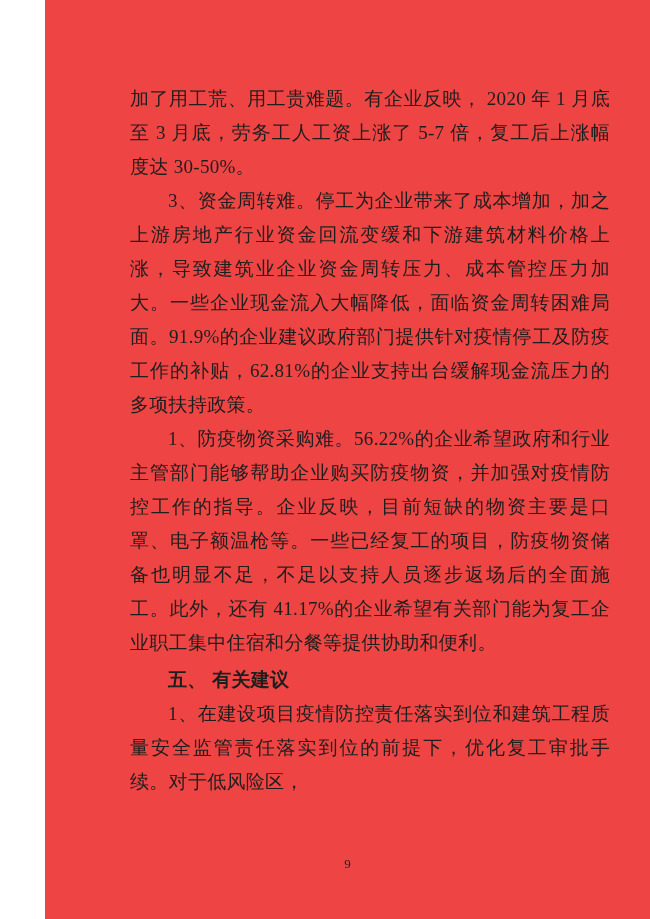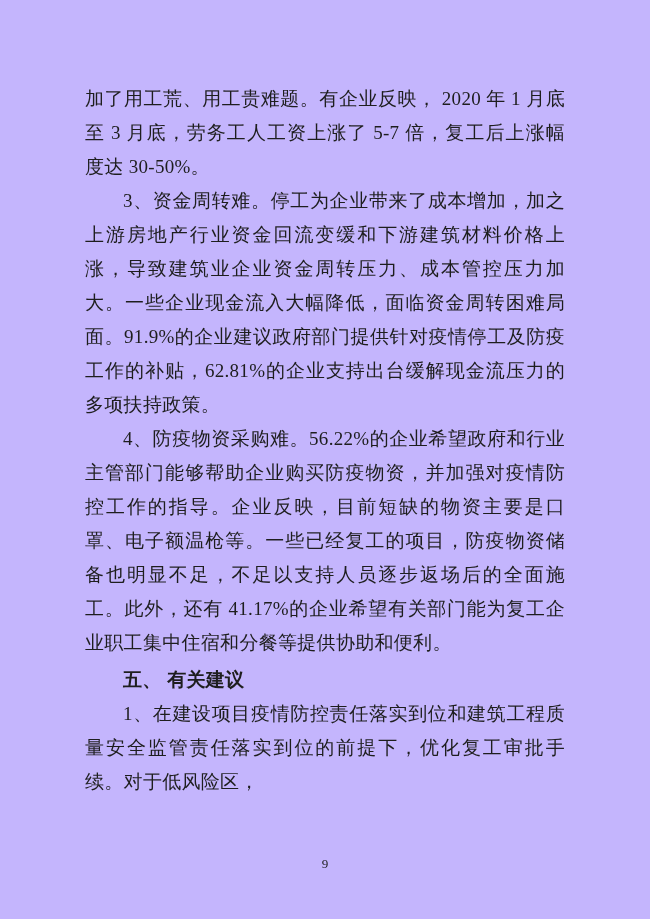--- a/index.html
+++ b/index.html
@@ -11,21 +11,22 @@
     height: 919px;
     background: #ffffff;
     position: relative;
     overflow: hidden;
     font-family: "Liberation Serif", "DejaVu Serif", serif;
     color: #1e1e1e;
   }
   .doc-page {
     position: absolute;
     inset: 0;
-    background: #c4b5fd;
+    background: #ef4444;
+    margin-left: 45px;
   }
   .doc-body {
     position: absolute;
     left: 85px;
     top: 82px;
     width: 480px;
   }
   .para {
     margin: 0;
     font-size: 19px;
@@ -59,18 +60,18 @@
     color: #1e1e1e;
   }
 </style>
 </head>
 <body>
 
 <main class="doc-page">
   <section class="doc-body">
       <p class="para"><span class="regular">加了用工荒、用工贵难题。有企业反映， 2020 年 1 月底至 3 月底，劳务工人工资上涨了 5-7 倍，复工后上涨幅度达 30-50%。</span></p>
       <p class="para indent"><span class="bold">3、资金周转难。</span><span class="regular">停工为企业带来了成本增加，加之上游房地产行业资金回流变缓和下游建筑材料价格上涨，导致建筑业企业资金周转压力、成本管控压力加大。一些企业现金流入大幅降低，面临资金周转困难局面。91.9%的企业建议政府部门提供针对疫情停工及防疫工作的补贴，62.81%的企业支持出台缓解现金流压力的多项扶持政策。</span></p>
-      <p class="para indent"><span class="bold">4、防疫物资采购难。</span><span class="regular">56.22%的企业希望政府和行业主管部门能够帮助企业购买防疫物资，并加强对疫情防控工作的指导。企业反映，目前短缺的物资主要是口罩、电子额温枪等。一些已经复工的项目，防疫物资储备也明显不足，不足以支持人员逐步返场后的全面施工。此外，还有 41.17%的企业希望有关部门能为复工企业职工集中住宿和分餐等提供协助和便利。</span></p>
+      <p class="para indent"><span class="bold">1、防疫物资采购难。</span><span class="regular">56.22%的企业希望政府和行业主管部门能够帮助企业购买防疫物资，并加强对疫情防控工作的指导。企业反映，目前短缺的物资主要是口罩、电子额温枪等。一些已经复工的项目，防疫物资储备也明显不足，不足以支持人员逐步返场后的全面施工。此外，还有 41.17%的企业希望有关部门能为复工企业职工集中住宿和分餐等提供协助和便利。</span></p>
       <p class="heading indent"><span class="bold">五、 有关建议</span></p>
       <p class="para indent"><span class="regular">1、在建设项目疫情防控责任落实到位和建筑工程质量安全监管责任落实到位的前提下，优化复工审批手续。对于低风险区，</span></p>
     </section>
   <footer class="page-footer">9</footer>
 </main>
 
 </body></html>

